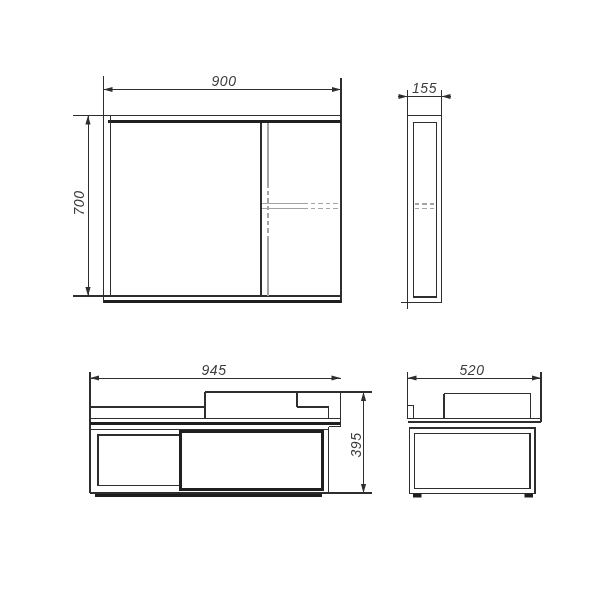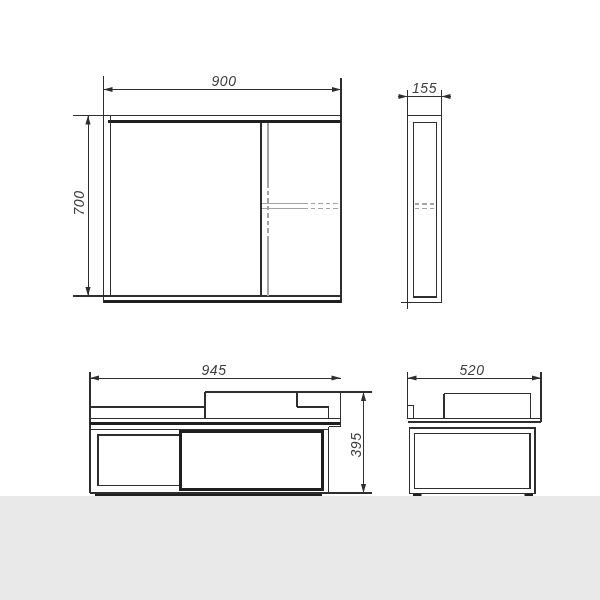--- a/index.html
+++ b/index.html
@@ -5,21 +5,21 @@
   :root {
     --background: #ffffff;
     --line: #2e2e2e;
     --bold-line: #1f1f1f;
     --secondary-line: #a3a3a3;
     --label-text: #3d3d3d;
   }
   html, body { margin: 0; padding: 0; }
   body { background: #e9e9e9; }
   .canvas {
-    width: 600px; height: 496px;
+    width: 600px; height: 600px;
     background: var(--background, #ffffff);
     position: relative; overflow: hidden;
   }
   svg { display: block; }
   .ln   { stroke: var(--line); stroke-width: 1.3; fill: none; shape-rendering: crispEdges; }
   .thin { stroke-width: 1.1; }
   .divider { stroke: var(--line); stroke-width: 1.8; fill: none; shape-rendering: crispEdges; }
   .bold { stroke: var(--bold-line); stroke-width: 3; fill: none; shape-rendering: crispEdges; }
   .dim  { stroke: var(--line); stroke-width: 1; fill: none; shape-rendering: crispEdges; }
   .gray { stroke: var(--secondary-line); stroke-width: 1.2; fill: none; shape-rendering: crispEdges; }

